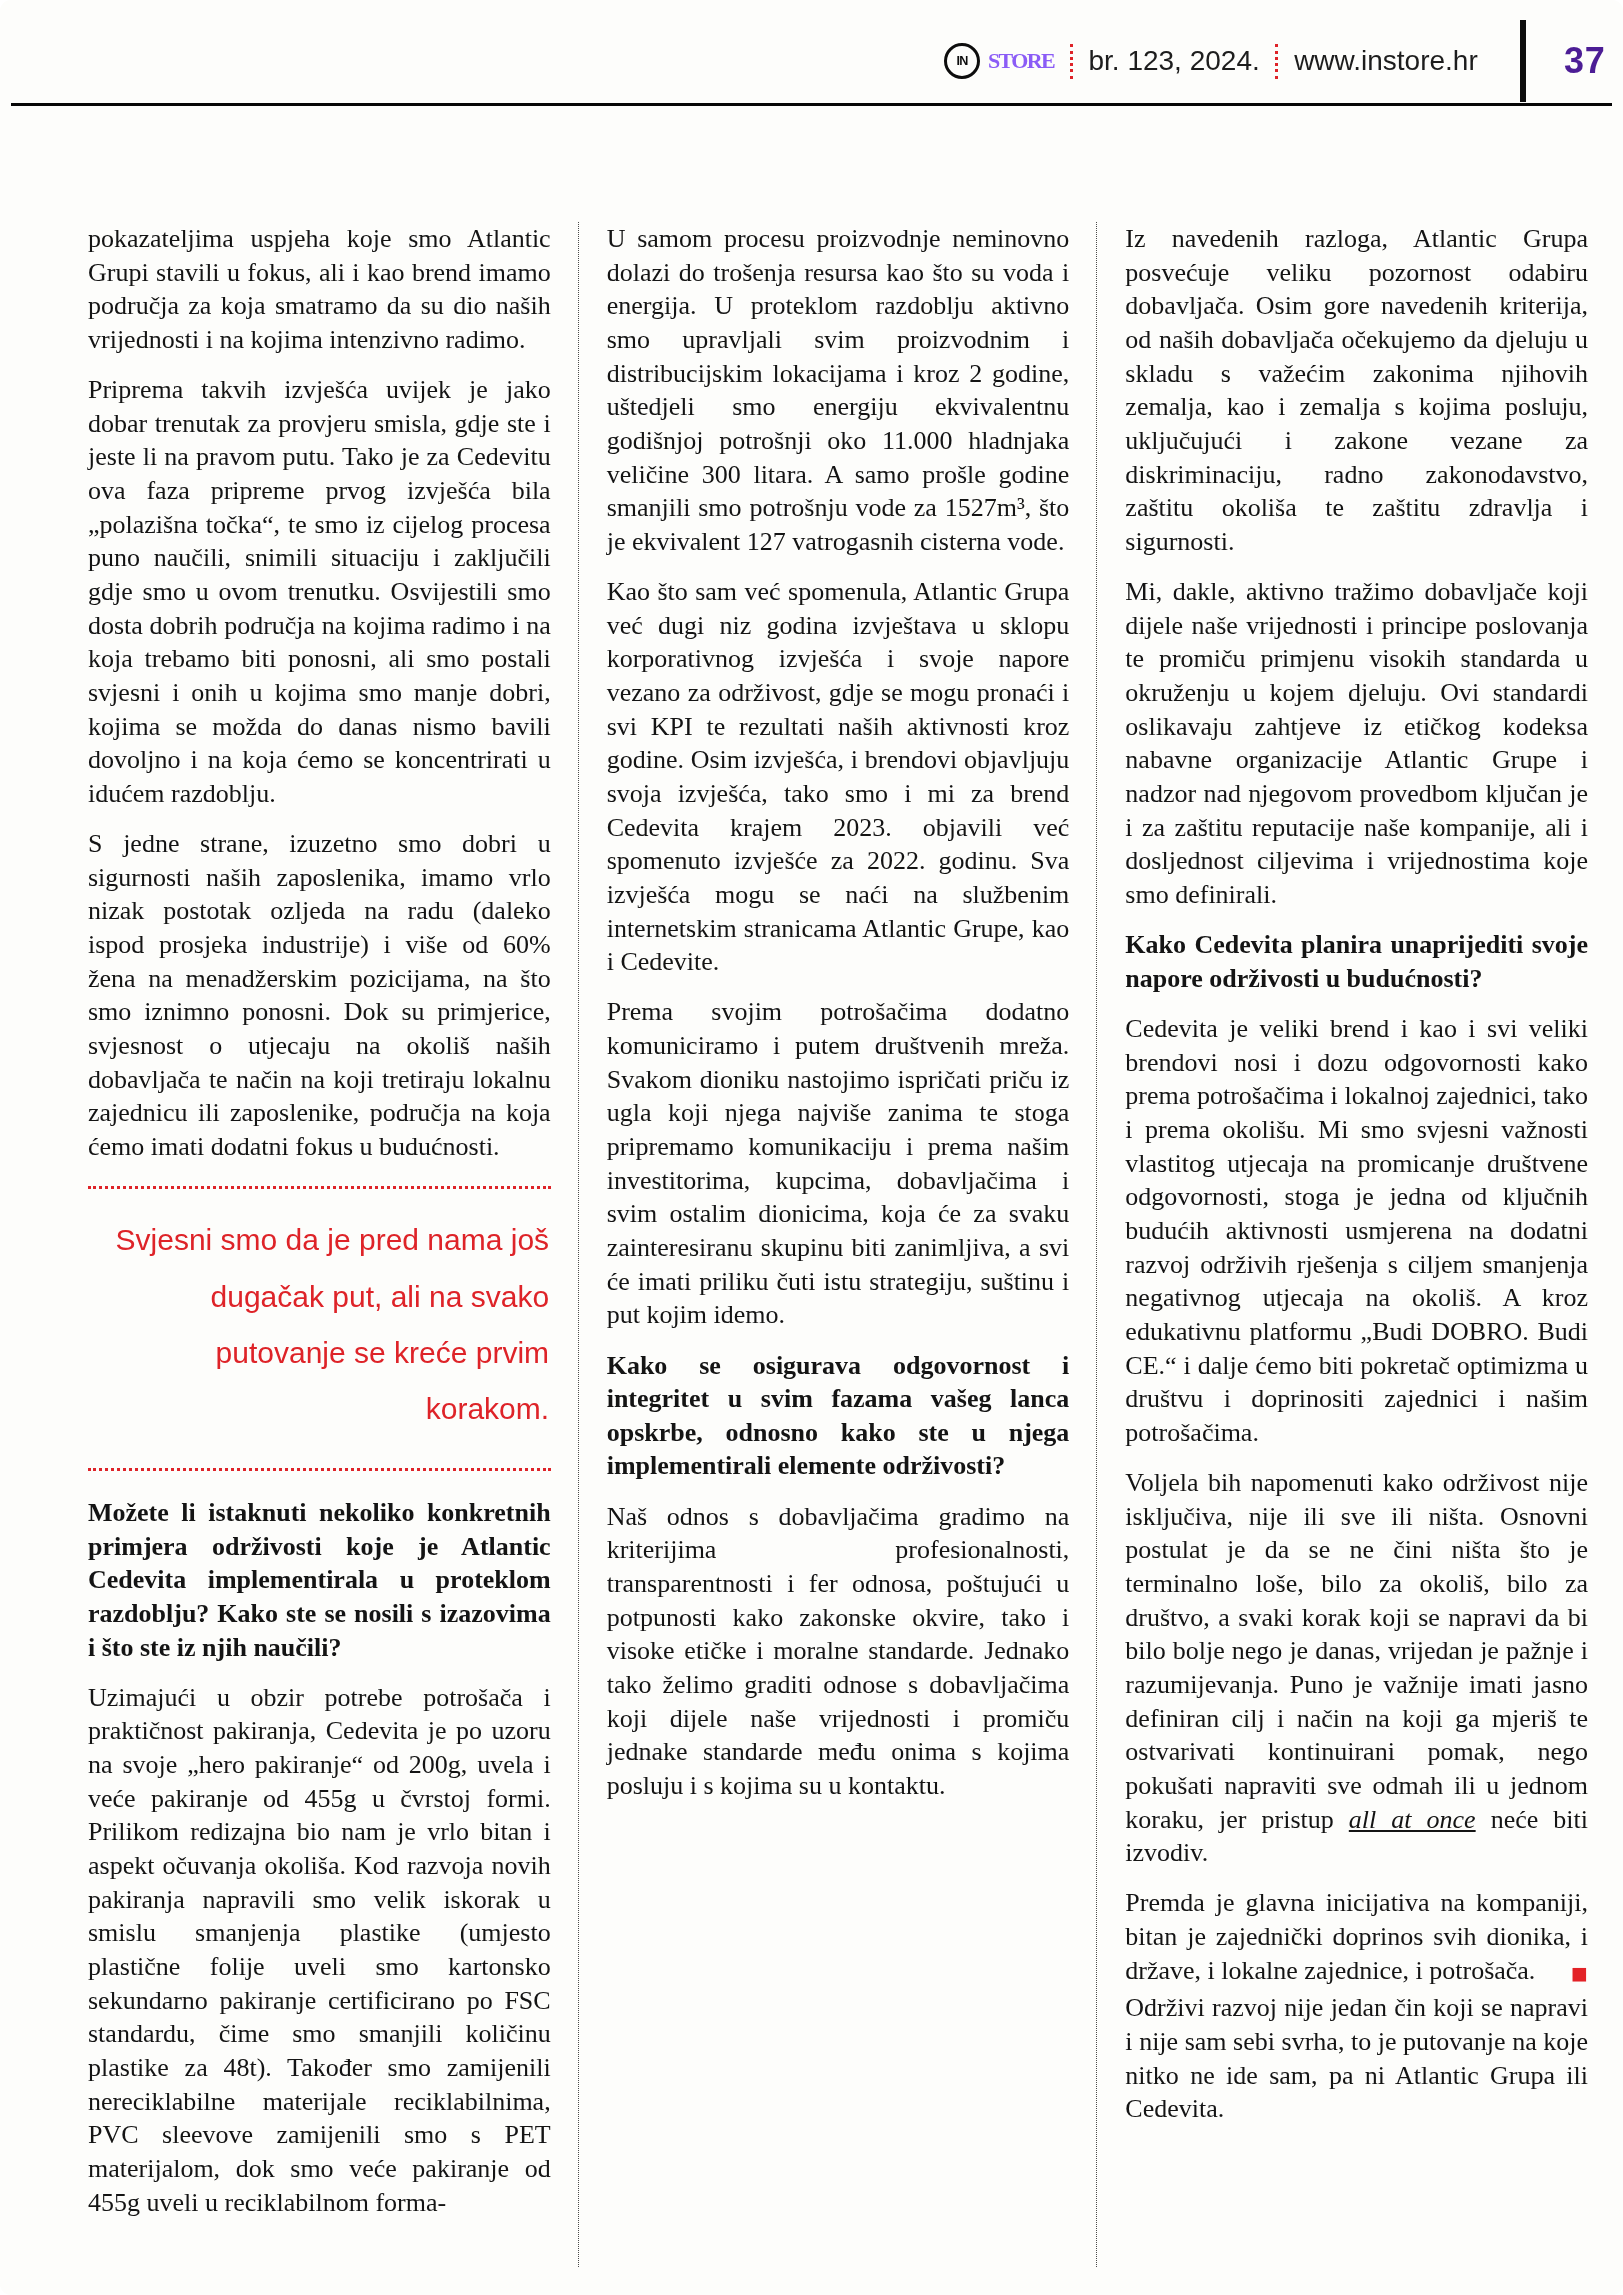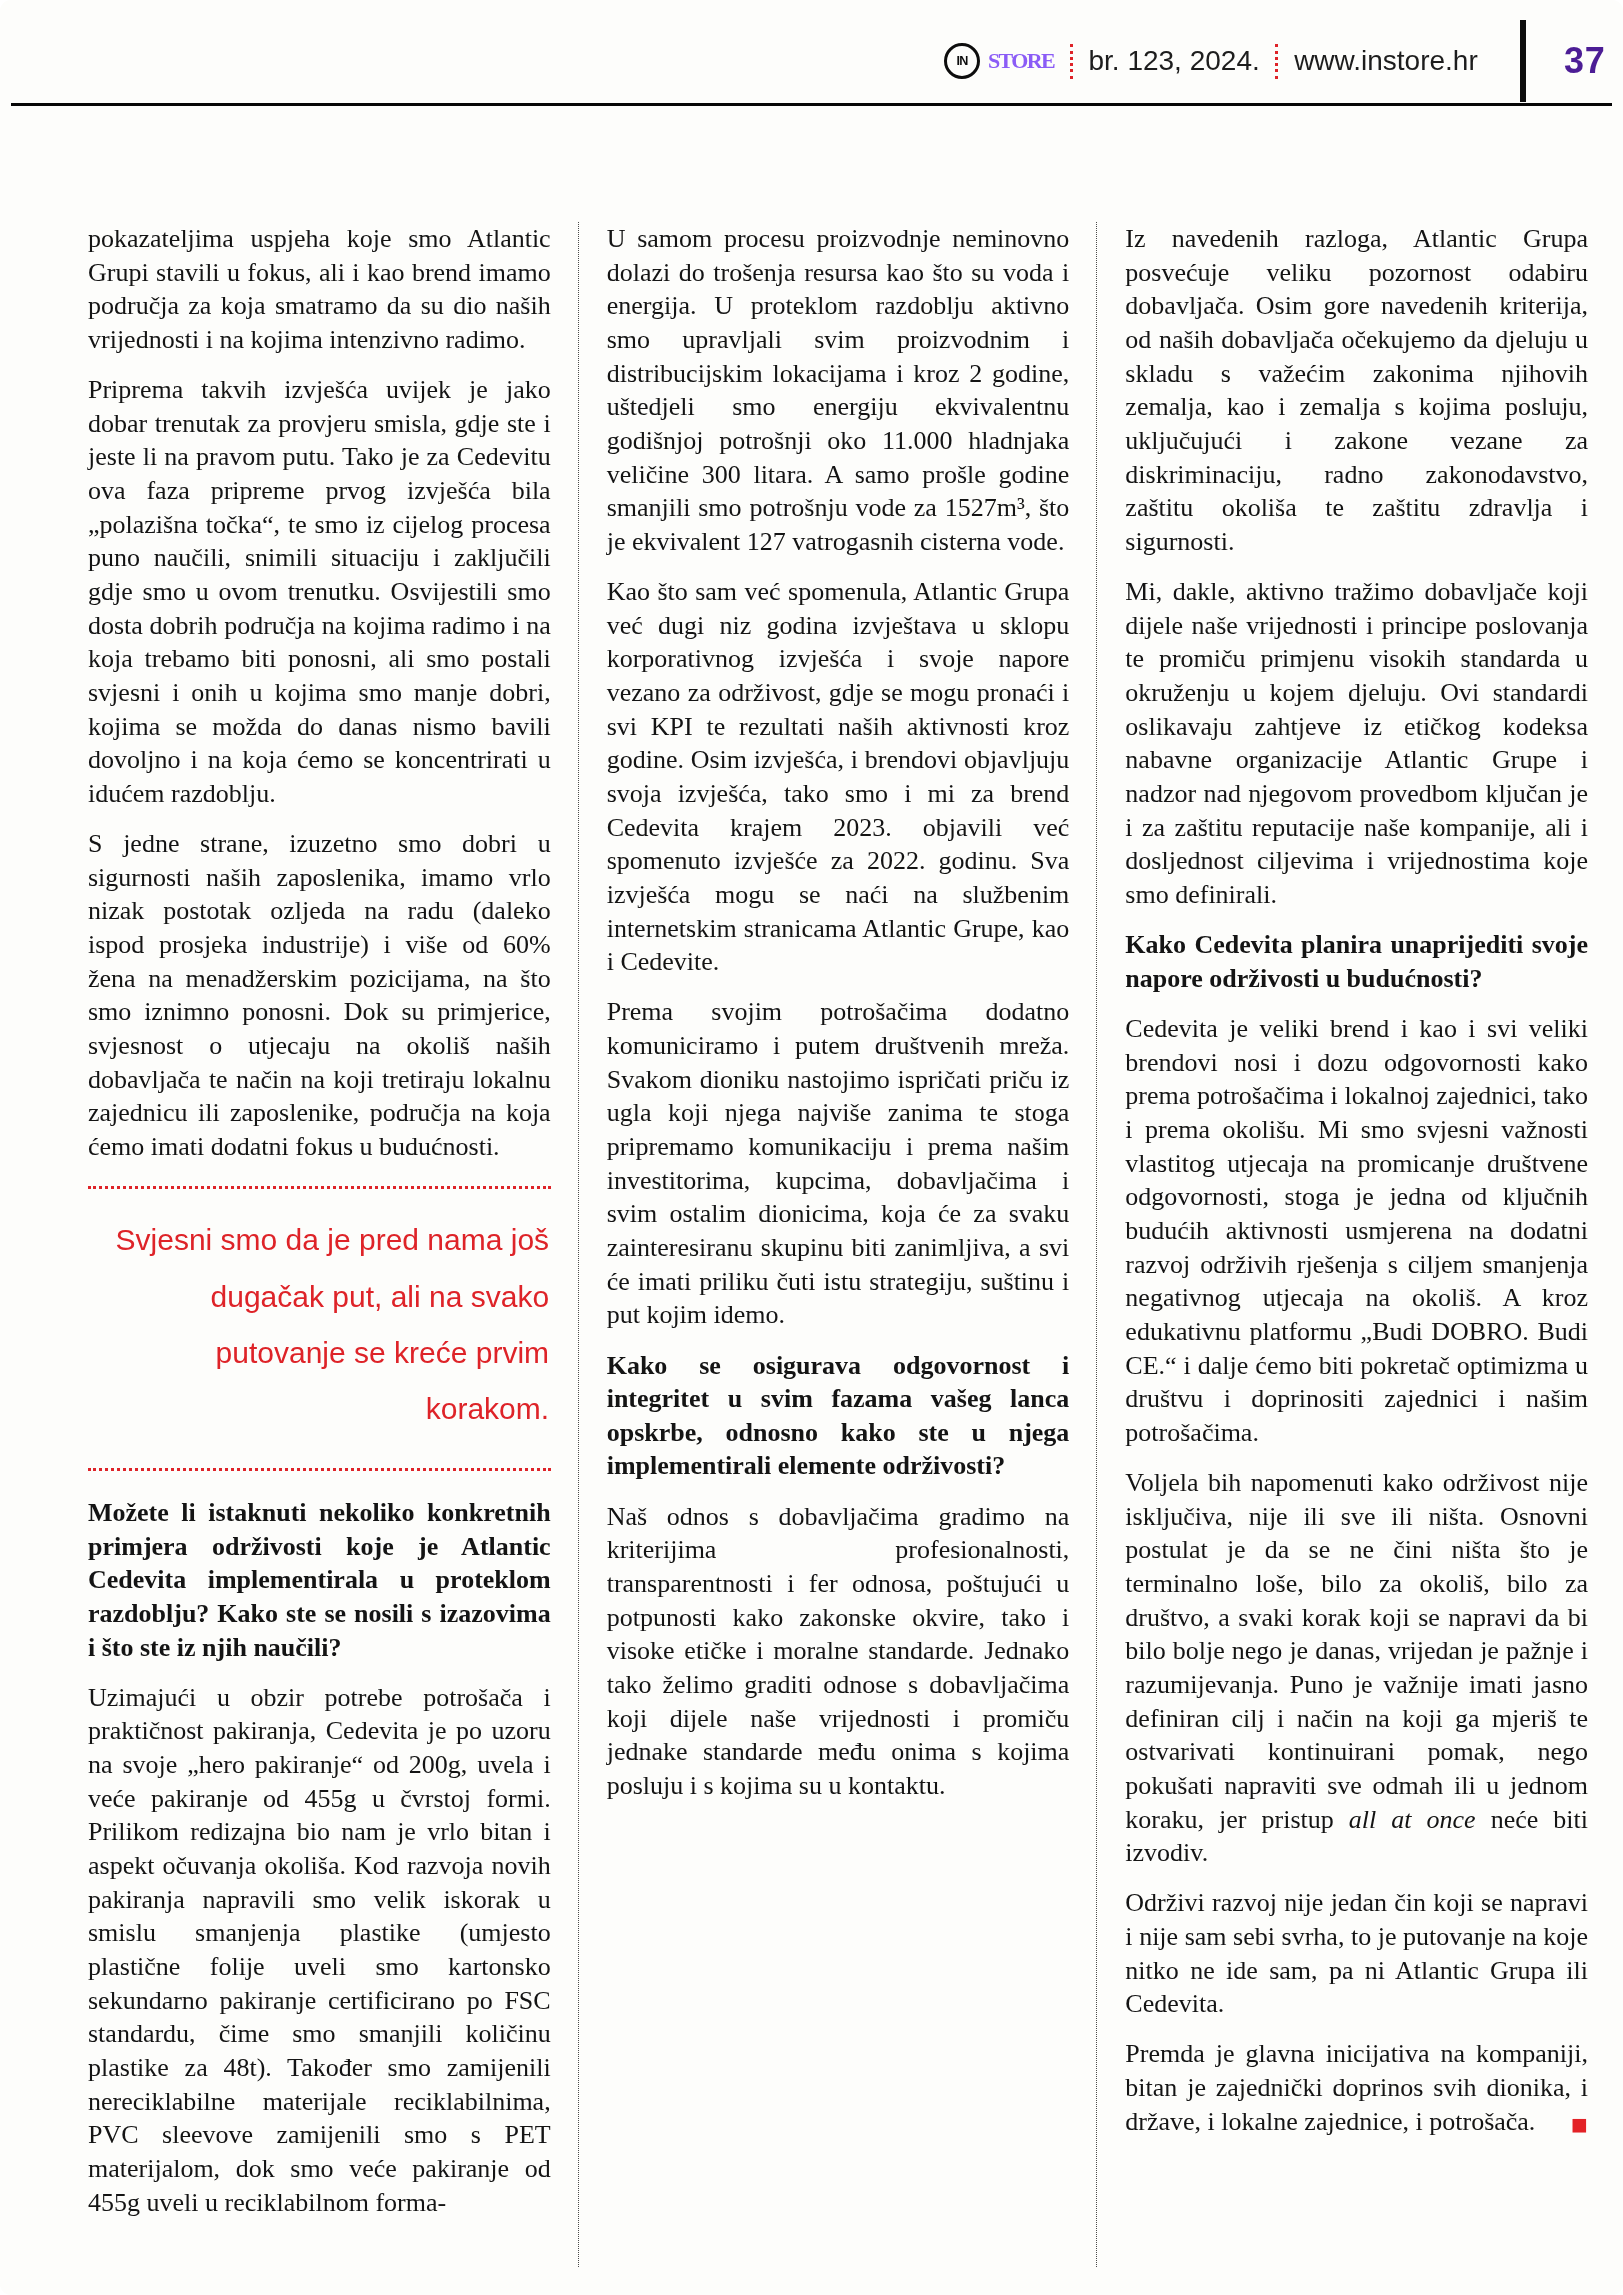--- a/index.html
+++ b/index.html
@@ -55,21 +55,21 @@
 
   .pull-quote {
     margin:22px 0 25px; padding:23.6px 1.6px 30px 17.3px;
     border-top:3.9px dotted #de2328; border-bottom:3.9px dotted #de2328;
     color:#de2328;
     font-family:"Liberation Sans", sans-serif;
     font-size:30px; line-height:1.88; font-weight:400;
     text-align:right;
   }
 
-  .italic { font-style:italic; }
+  .italic { font-style:italic;text-decoration:underline; }
   .endmark { float:right; color:#e32227; font-size:28px; line-height:1.2; margin-top:3.1px; }
 </style>
 </head>
 <body>
 
 <div class="page">
 
   <div class="header">
     <span class="logo-circle">IN</span>
     <span class="store-wordmark">STORE</span>
@@ -103,22 +103,22 @@
     </div>
 
     <div class="col">
       <p class="para">Iz navedenih razloga, Atlantic Grupa posvećuje veliku pozornost odabiru dobavljača. Osim gore navedenih kriterija, od naših dobavljača očekujemo da djeluju u skladu s važećim zakonima njihovih zemalja, kao i zemalja s kojima posluju, uključujući i zakone vezane za diskriminaciju, radno zakonodavstvo, zaštitu okoliša te zaštitu zdravlja i sigurnosti.</p>
       <p class="para">Mi, dakle, aktivno tražimo dobavljače koji dijele naše vrijednosti i principe poslovanja te promiču primjenu visokih standarda u okruženju u kojem djeluju. Ovi standardi oslikavaju zahtjeve iz etičkog kodeksa nabavne organizacije Atlantic Grupe i nadzor nad njegovom provedbom ključan je i za zaštitu reputacije naše kompanije, ali i dosljednost ciljevima i vrijednostima koje smo definirali.</p>
       <p class="para question">Kako Cedevita planira unaprijediti svoje napore održivosti u budućnosti?</p>
       <p class="para">Cedevita je veliki brend i kao i svi veliki brendovi nosi i dozu odgovornosti kako prema potrošačima i lokalnoj zajednici, tako i prema okolišu. Mi smo svjesni važnosti vlastitog utjecaja na promicanje društvene odgovornosti, stoga je jedna od ključnih budućih aktivnosti usmjerena na dodatni razvoj održivih rješenja s ciljem smanjenja negativnog utjecaja na okoliš. A kroz edukativnu platformu „Budi DOBRO. Budi CE.“ i dalje ćemo biti pokretač optimizma u društvu i doprinositi zajednici i našim potrošačima.</p>
       <p class="para">
         <span>Voljela bih napomenuti kako održivost nije isključiva, nije ili sve ili ništa. Osnovni postulat je da se ne čini ništa što je terminalno loše, bilo za okoliš, bilo za društvo, a svaki korak koji se napravi da bi bilo bolje nego je danas, vrijedan je pažnje i razumijevanja. Puno je važnije imati jasno definiran cilj i način na koji ga mjeriš te ostvarivati kontinuirani pomak, nego pokušati napraviti sve odmah ili u jednom koraku, jer pristup </span><span class="italic">all at once</span><span> neće biti izvodiv.</span>
       </p>
-      <p class="para">Održivi razvoj nije jedan čin koji se napravi i nije sam sebi svrha, to je putovanje na koje nitko ne ide sam, pa ni Atlantic Grupa ili Cedevita.</p>
       <p class="para last">
         <span>Premda je glavna inicijativa na kompaniji, bitan je zajednički doprinos svih dionika, i države, i lokalne zajednice, i potrošača.</span>
         <span class="endmark">■</span>
       </p>
+      <p class="para">Održivi razvoj nije jedan čin koji se napravi i nije sam sebi svrha, to je putovanje na koje nitko ne ide sam, pa ni Atlantic Grupa ili Cedevita.</p>
     </div>
 
   </div>
 </div>
 
 
 </body></html>

